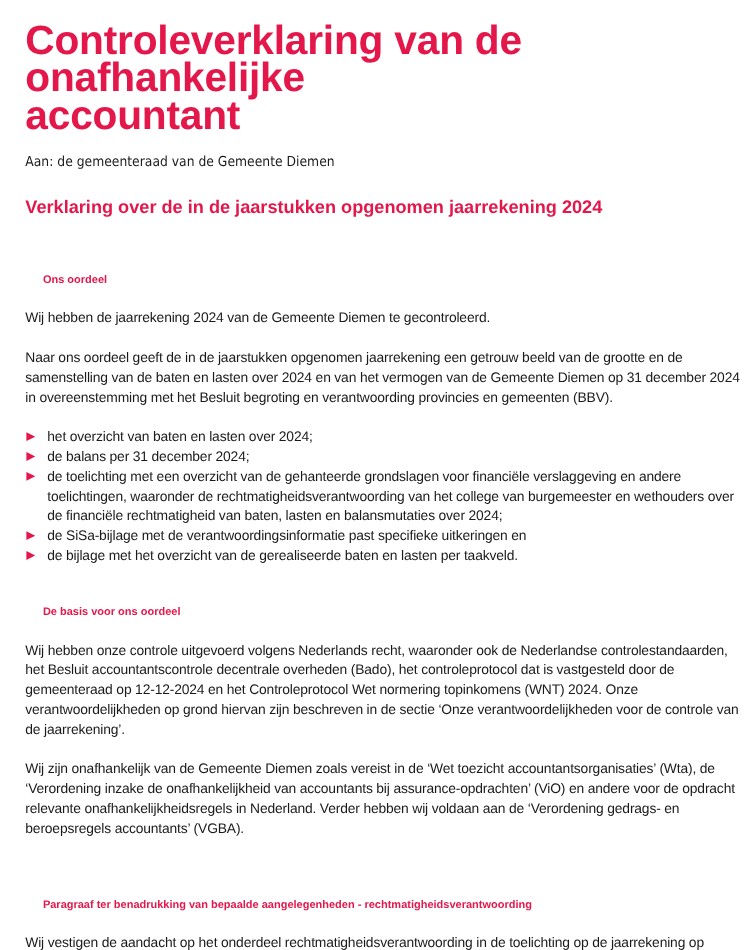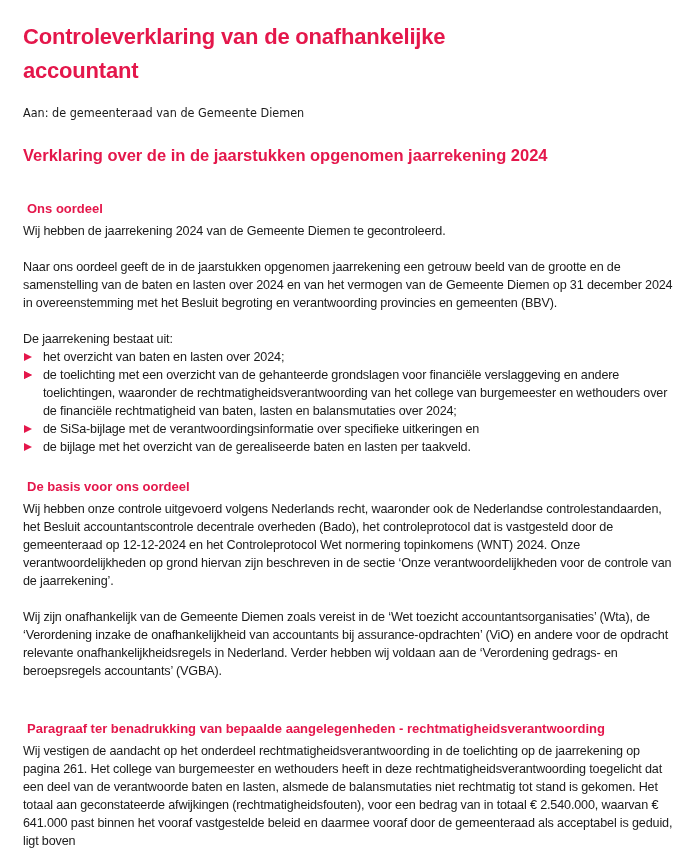--- a/index.html
+++ b/index.html
@@ -4,31 +4,31 @@
 <style>
   html, body { margin: 0; padding: 0; background: #ffffff; }
   body {
     width: 683px; height: 864px; overflow: hidden;
     font-family: "DejaVu Sans Condensed", "Liberation Sans Narrow", "Liberation Sans", sans-serif;
     color: #1a1a1a;
   }
   .page { position: relative; padding: 0 0 0 23px; width: 650px; }
   .title {
     color: #e4174b; font-family: "Liberation Sans", sans-serif; font-weight: bold;
-    font-size: 22px; line-height: 34px; margin: 0; padding-top: 20px;
+    font-size: 37px; line-height: 34px; margin: 0; padding-top: 20px;
     letter-spacing: -0.2px;
   }
   .addressee { font-size: 12.5px; margin-top: 16px; line-height: 18px; }
   .h2 {
     color: #e4174b; font-family: "Liberation Sans", sans-serif; font-weight: bold;
     font-size: 16.5px; line-height: 22px; margin: 22px 0 16px 0;
   }
   .h3 {
     color: #e4174b; font-family: "Liberation Sans", sans-serif;
-    font-size: 13px; line-height: 18px; margin: 4px;
+    font-size: 10px; line-height: 18px; margin: 16px;
   }
   .text { font-size: 12.6px; line-height: 18px; margin: 0; font-family: "Liberation Sans", sans-serif; letter-spacing: -0.15px; }
   .gap { height: 18px; }
   ul.bullets { list-style: none; margin: 0; padding: 0; }
   ul.bullets li { position: relative; padding-left: 20px; font-size: 12.6px; line-height: 18px; font-family: "Liberation Sans", sans-serif; letter-spacing: -0.15px; }
   .tri {
     position: absolute; left: 1px; top: 5px; width: 0; height: 0;
     border-top: 4.5px solid transparent; border-bottom: 4.5px solid transparent;
     border-left: 8px solid #e4174b;
   }
@@ -46,26 +46,25 @@
 
   <h2 class="h2">Verklaring over de in de jaarstukken opgenomen jaarrekening 2024</h2>
 
   <div style="height:14px"></div>
 
   <h3 class="h3">Ons oordeel</h3>
   <p class="text">Wij hebben de jaarrekening 2024 van de Gemeente Diemen te gecontroleerd.</p>
   <div class="gap"></div>
   <p class="text">Naar ons oordeel geeft de in de jaarstukken opgenomen jaarrekening een getrouw beeld van de grootte en de samenstelling van de baten en lasten over 2024 en van het vermogen van de Gemeente Diemen op 31 december 2024 in overeenstemming met het Besluit begroting en verantwoording provincies en gemeenten (BBV).</p>
   <div class="gap"></div>
-  <p class="text">De jaarrekening bestaat uit:</p>
   <ul class="bullets">
     <li><span class="tri"></span><span>het overzicht van baten en lasten over 2024;</span></li>
-    <li><span class="tri"></span></li>
+    <li><span class="tri"></span><span>de balans per 31 december 2024;</span></li>
     <li><span class="tri"></span><span>de toelichting met een overzicht van de gehanteerde grondslagen voor financiële verslaggeving en andere toelichtingen, waaronder de rechtmatigheidsverantwoording van het college van burgemeester en wethouders over de financiële rechtmatigheid van baten, lasten en balansmutaties over 2024;</span></li>
-    <li><span class="tri"></span><span>de SiSa-bijlage met de verantwoordingsinformatie over specifieke uitkeringen en</span></li>
+    <li><span class="tri"></span><span>de SiSa-bijlage met de verantwoordingsinformatie past specifieke uitkeringen en</span></li>
     <li><span class="tri"></span><span>de bijlage met het overzicht van de gerealiseerde baten en lasten per taakveld.</span></li>
   </ul>
 
   <div class="gap"></div>
 
   <h3 class="h3">De basis voor ons oordeel</h3>
   <p class="text">Wij hebben onze controle uitgevoerd volgens Nederlands recht, waaronder ook de Nederlandse controlestandaarden, het Besluit accountantscontrole decentrale overheden (Bado), het controleprotocol dat is vastgesteld door de gemeenteraad op 12-12-2024 en het Controleprotocol Wet normering topinkomens (WNT) 2024. Onze verantwoordelijkheden op grond hiervan zijn beschreven in de sectie ‘Onze verantwoordelijkheden voor de controle van de jaarrekening’.</p>
   <div class="gap"></div>
   <p class="text">Wij zijn onafhankelijk van de Gemeente Diemen zoals vereist in de ‘Wet toezicht accountantsorganisaties’ (Wta), de ‘Verordening inzake de onafhankelijkheid van accountants bij assurance-opdrachten’ (ViO) en andere voor de opdracht relevante onafhankelijkheidsregels in Nederland. Verder hebben wij voldaan aan de ‘Verordening gedrags- en beroepsregels accountants’ (VGBA).</p>
   <div class="gap"></div>

